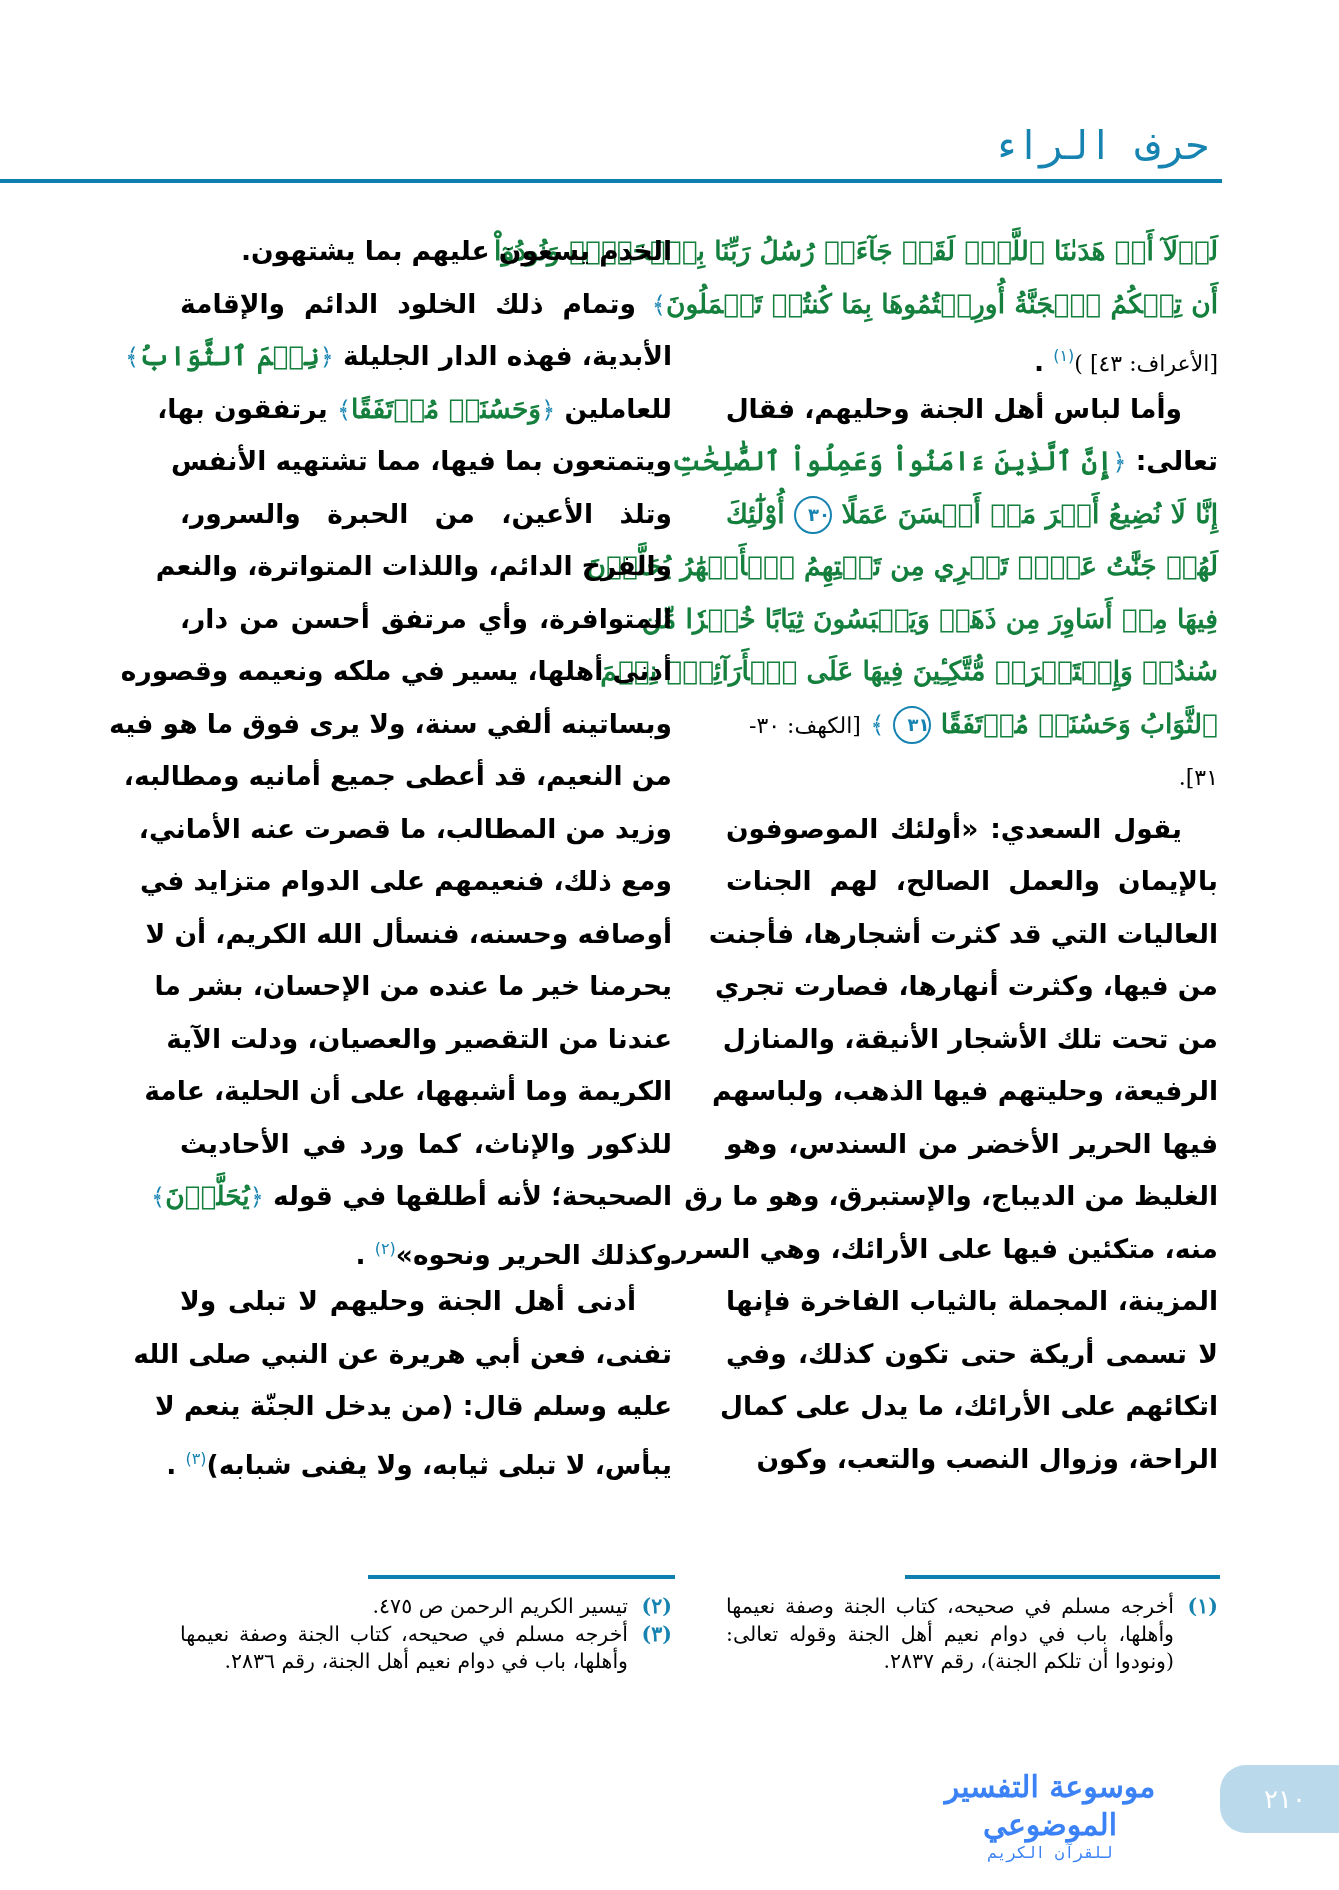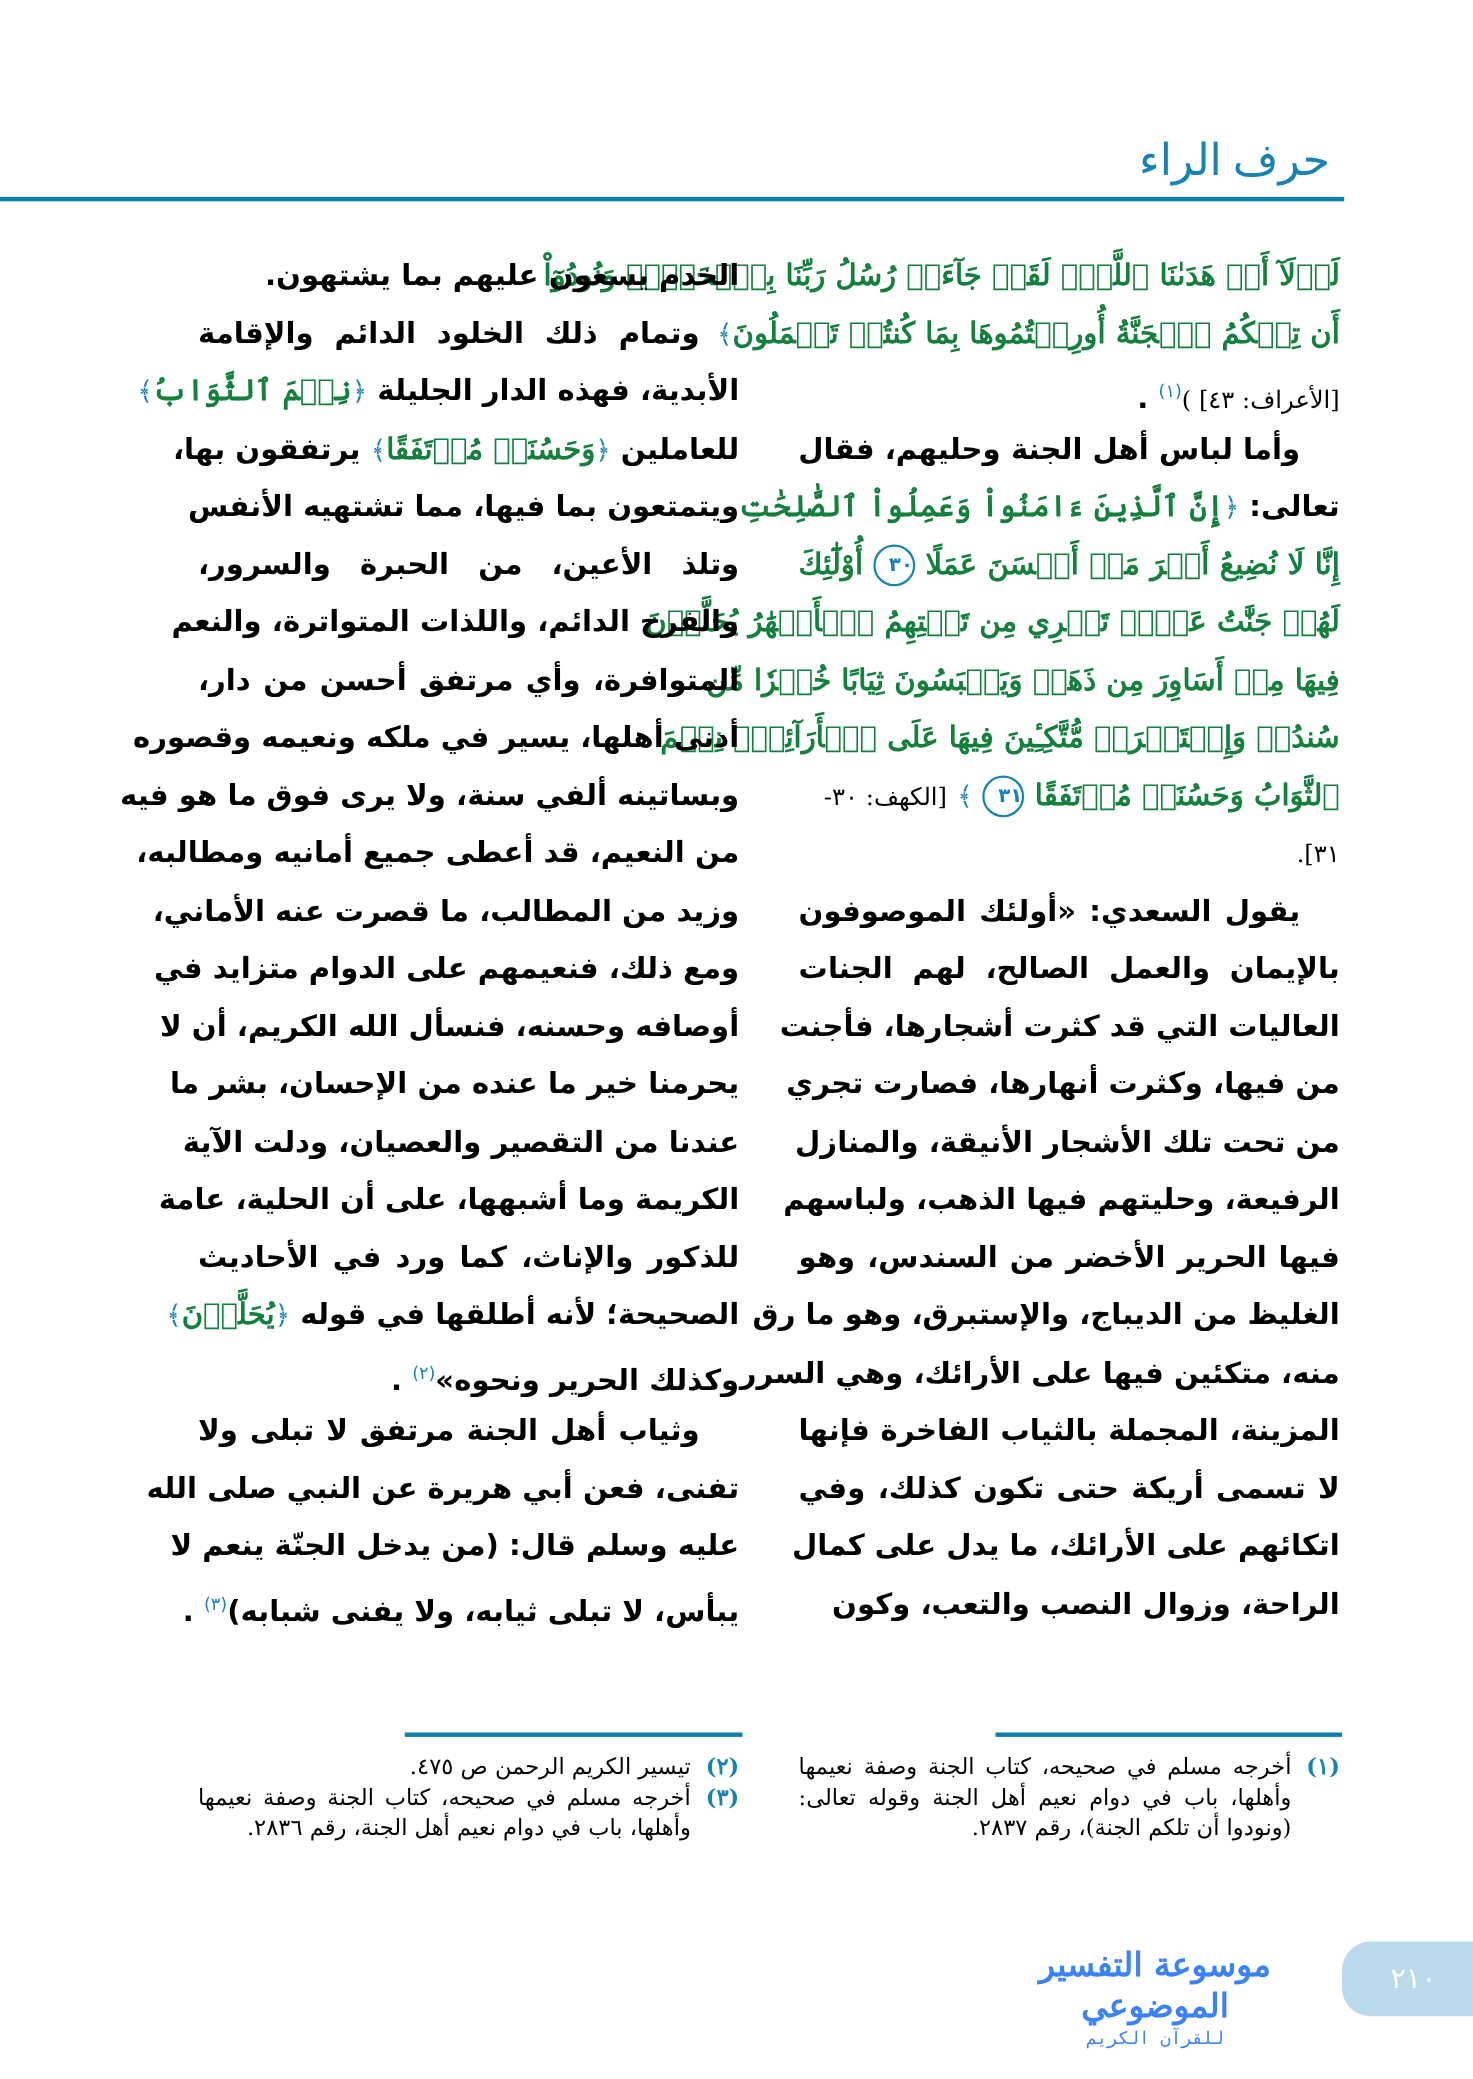--- a/index.html
+++ b/index.html
@@ -1,20 +1,20 @@
 <!DOCTYPE html>
 <html><head>
 <meta charset="utf-8">
 <style>
   html, body { margin: 0; padding: 0; background: #ffffff; }
   body { width: 1339px; height: 1890px; position: relative; overflow: hidden;
          font-family: "DejaVu Sans", sans-serif; color: #000; }
 
   .header-title { position: absolute; right: 130px; top: 122px; font-size: 40px;
-                  color: #1683b1; font-family: Liberation Serif, serif; direction: rtl; margin-left: 36px; }
+                  color: #1683b1; font-family: Liberation Mono, monospace; direction: rtl; margin-left: 36px; }
   .header-rule  { position: absolute; left: 0; top: 179px; width: 1222px; height: 4px; background: #0f7fb0; }
 
   .col { position: absolute; top: 225px; direction: rtl; text-align: justify;
          font-size: 26.5px; line-height: 52.5px; font-weight: bold; }
   .col-right { right: 121px; width: 492px; }
   .col-left  { right: 667px; width: 492px; }
 
   .line { display: block; white-space: nowrap; text-align-last: justify; overflow: visible; height: 52.5px; }
   .line.last { text-align-last: right; }
   .indent { padding-right: 36px; }
@@ -93,21 +93,21 @@
     <span class="line"><span>من النعيم، قد أعطى جميع أمانيه ومطالبه،</span></span>
     <span class="line"><span>وزيد من المطالب، ما قصرت عنه الأماني،</span></span>
     <span class="line"><span>ومع ذلك، فنعيمهم على الدوام متزايد في</span></span>
     <span class="line"><span>أوصافه وحسنه، فنسأل الله الكريم، أن لا</span></span>
     <span class="line"><span>يحرمنا خير ما عنده من الإحسان، بشر ما</span></span>
     <span class="line"><span>عندنا من التقصير والعصيان، ودلت الآية</span></span>
     <span class="line"><span>الكريمة وما أشبهها، على أن الحلية، عامة</span></span>
     <span class="line"><span>للذكور والإناث، كما ورد في الأحاديث</span></span>
     <span class="line"><span>الصحيحة؛ لأنه أطلقها في قوله </span><span class="ornament">﴿</span><span class="quran">يُحَلَّوۡنَ</span><span class="ornament">﴾</span></span>
     <span class="line last"><span>وكذلك الحرير ونحوه»</span><span class="sup">(٢)</span><span> .</span></span>
-    <span class="line indent"><span>وثياب أهل الجنة مرتفق لا تبلى ولا</span></span>
+    <span class="line indent"><span>أدنى أهل الجنة وحليهم لا تبلى ولا</span></span>
     <span class="line"><span>تفنى، فعن أبي هريرة عن النبي صلى الله</span></span>
     <span class="line"><span>عليه وسلم قال: (من يدخل الجنّة ينعم لا</span></span>
     <span class="line last"><span>يبأس، لا تبلى ثيابه، ولا يفنى شبابه)</span><span class="sup">(٣)</span><span> .</span></span>
   </div>
 
 <div class="fn-rule fn-rule-right"></div>
 <div class="fn-rule fn-rule-left"></div>
 
 <div class="footnotes fn-right" id="fn-right">
     <div class="fn-item">

